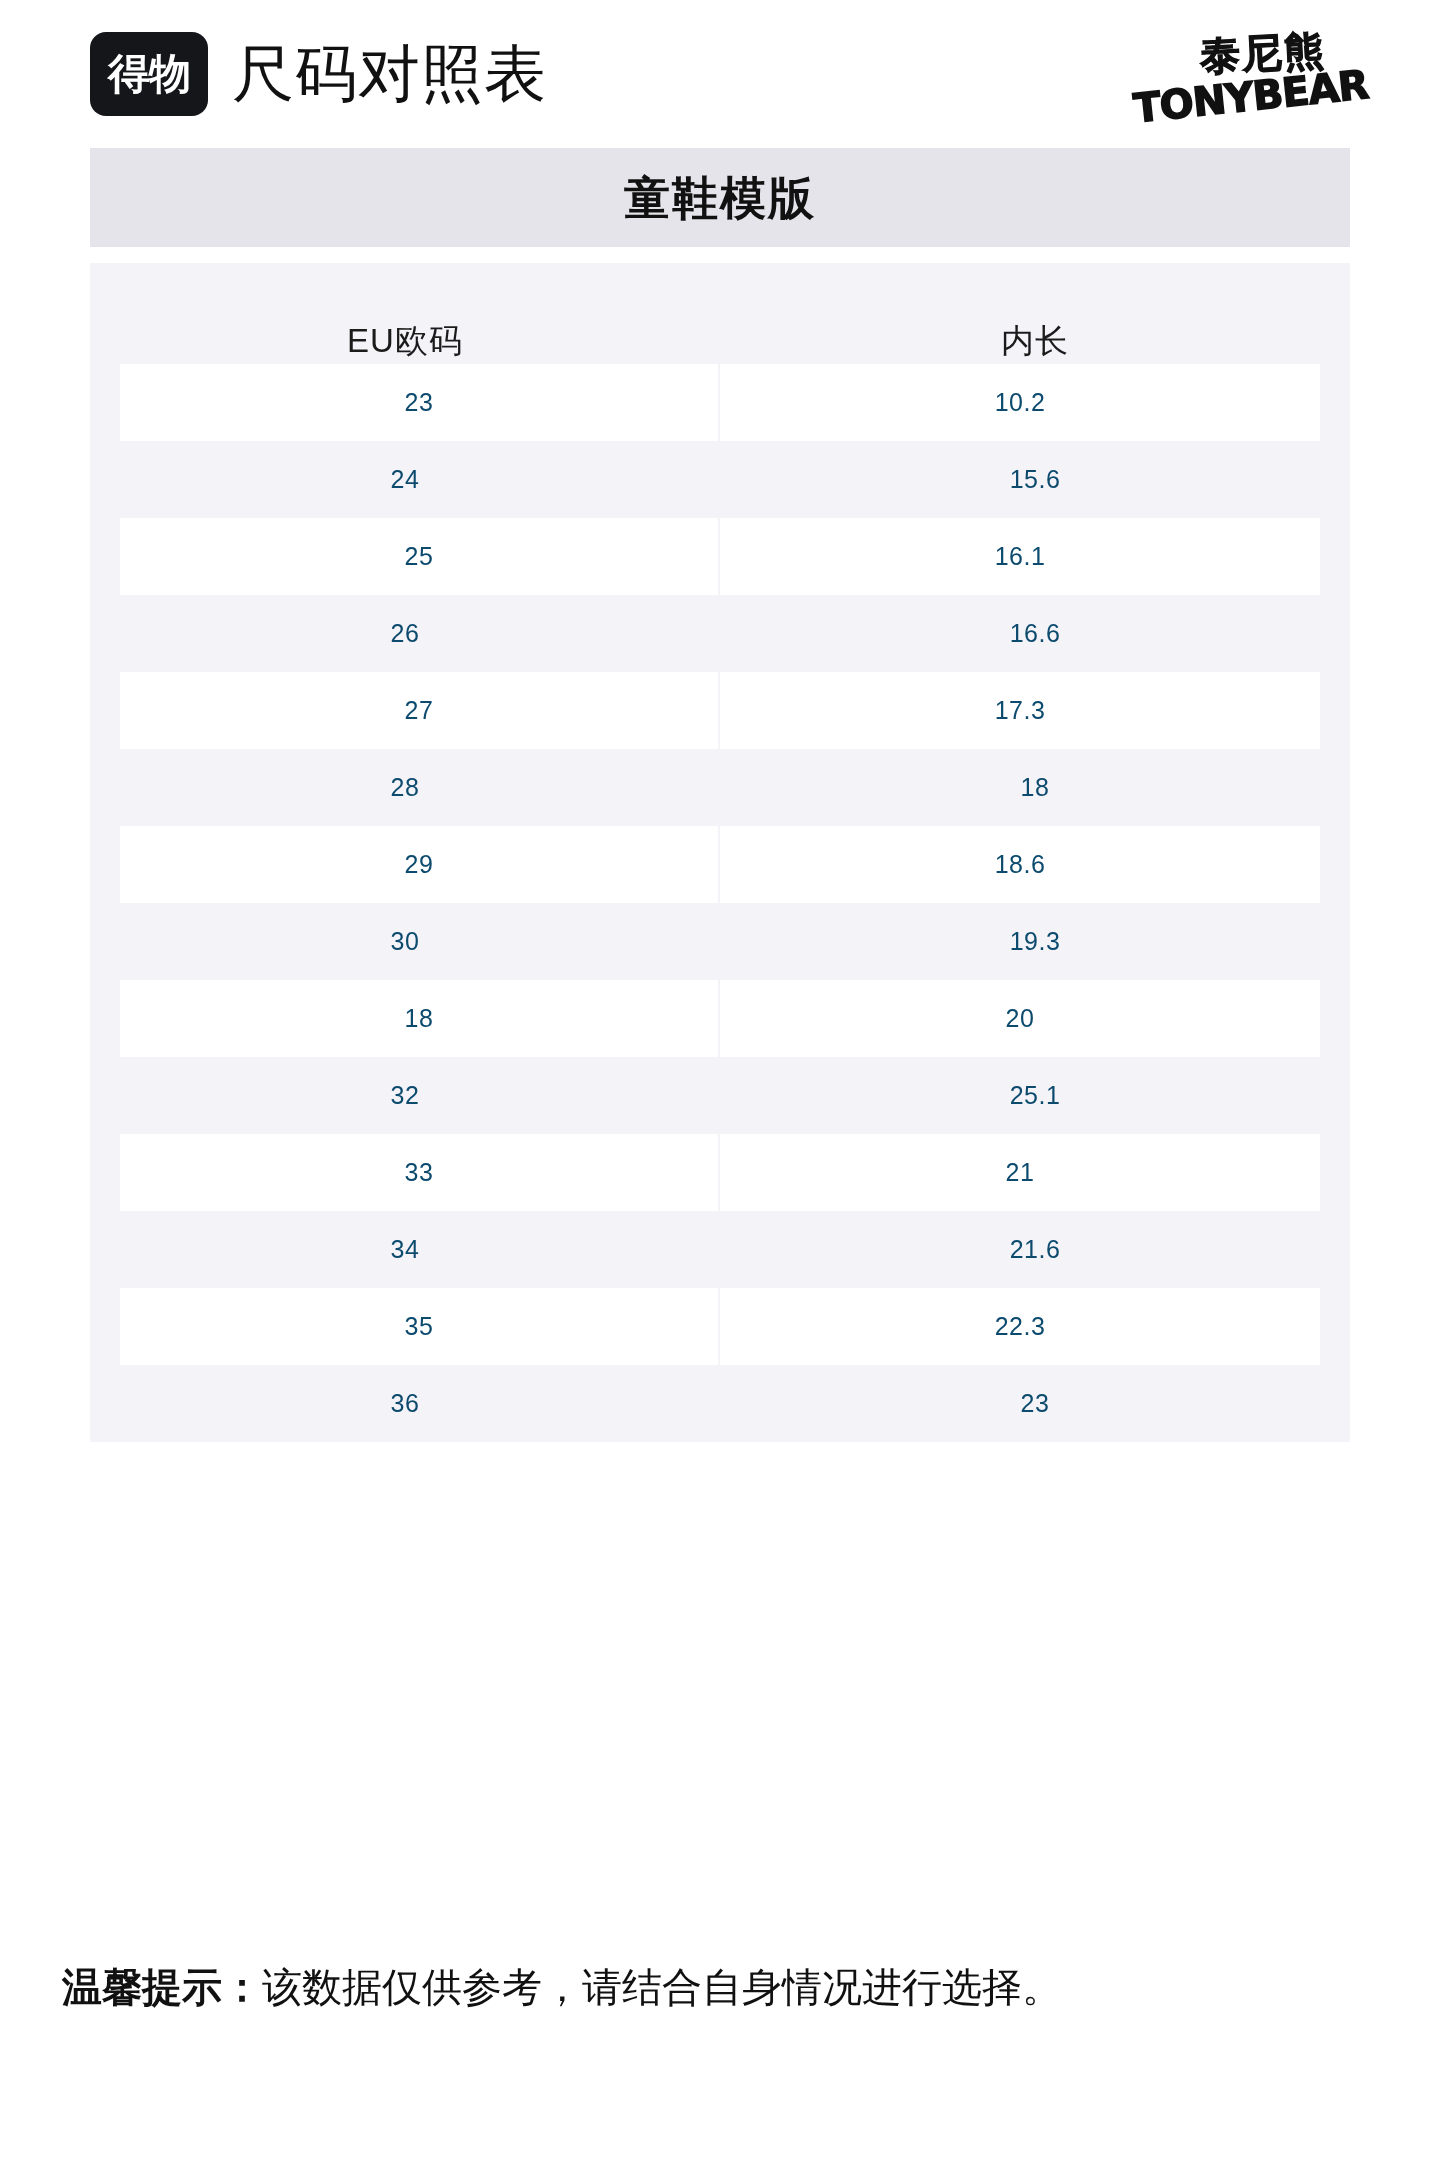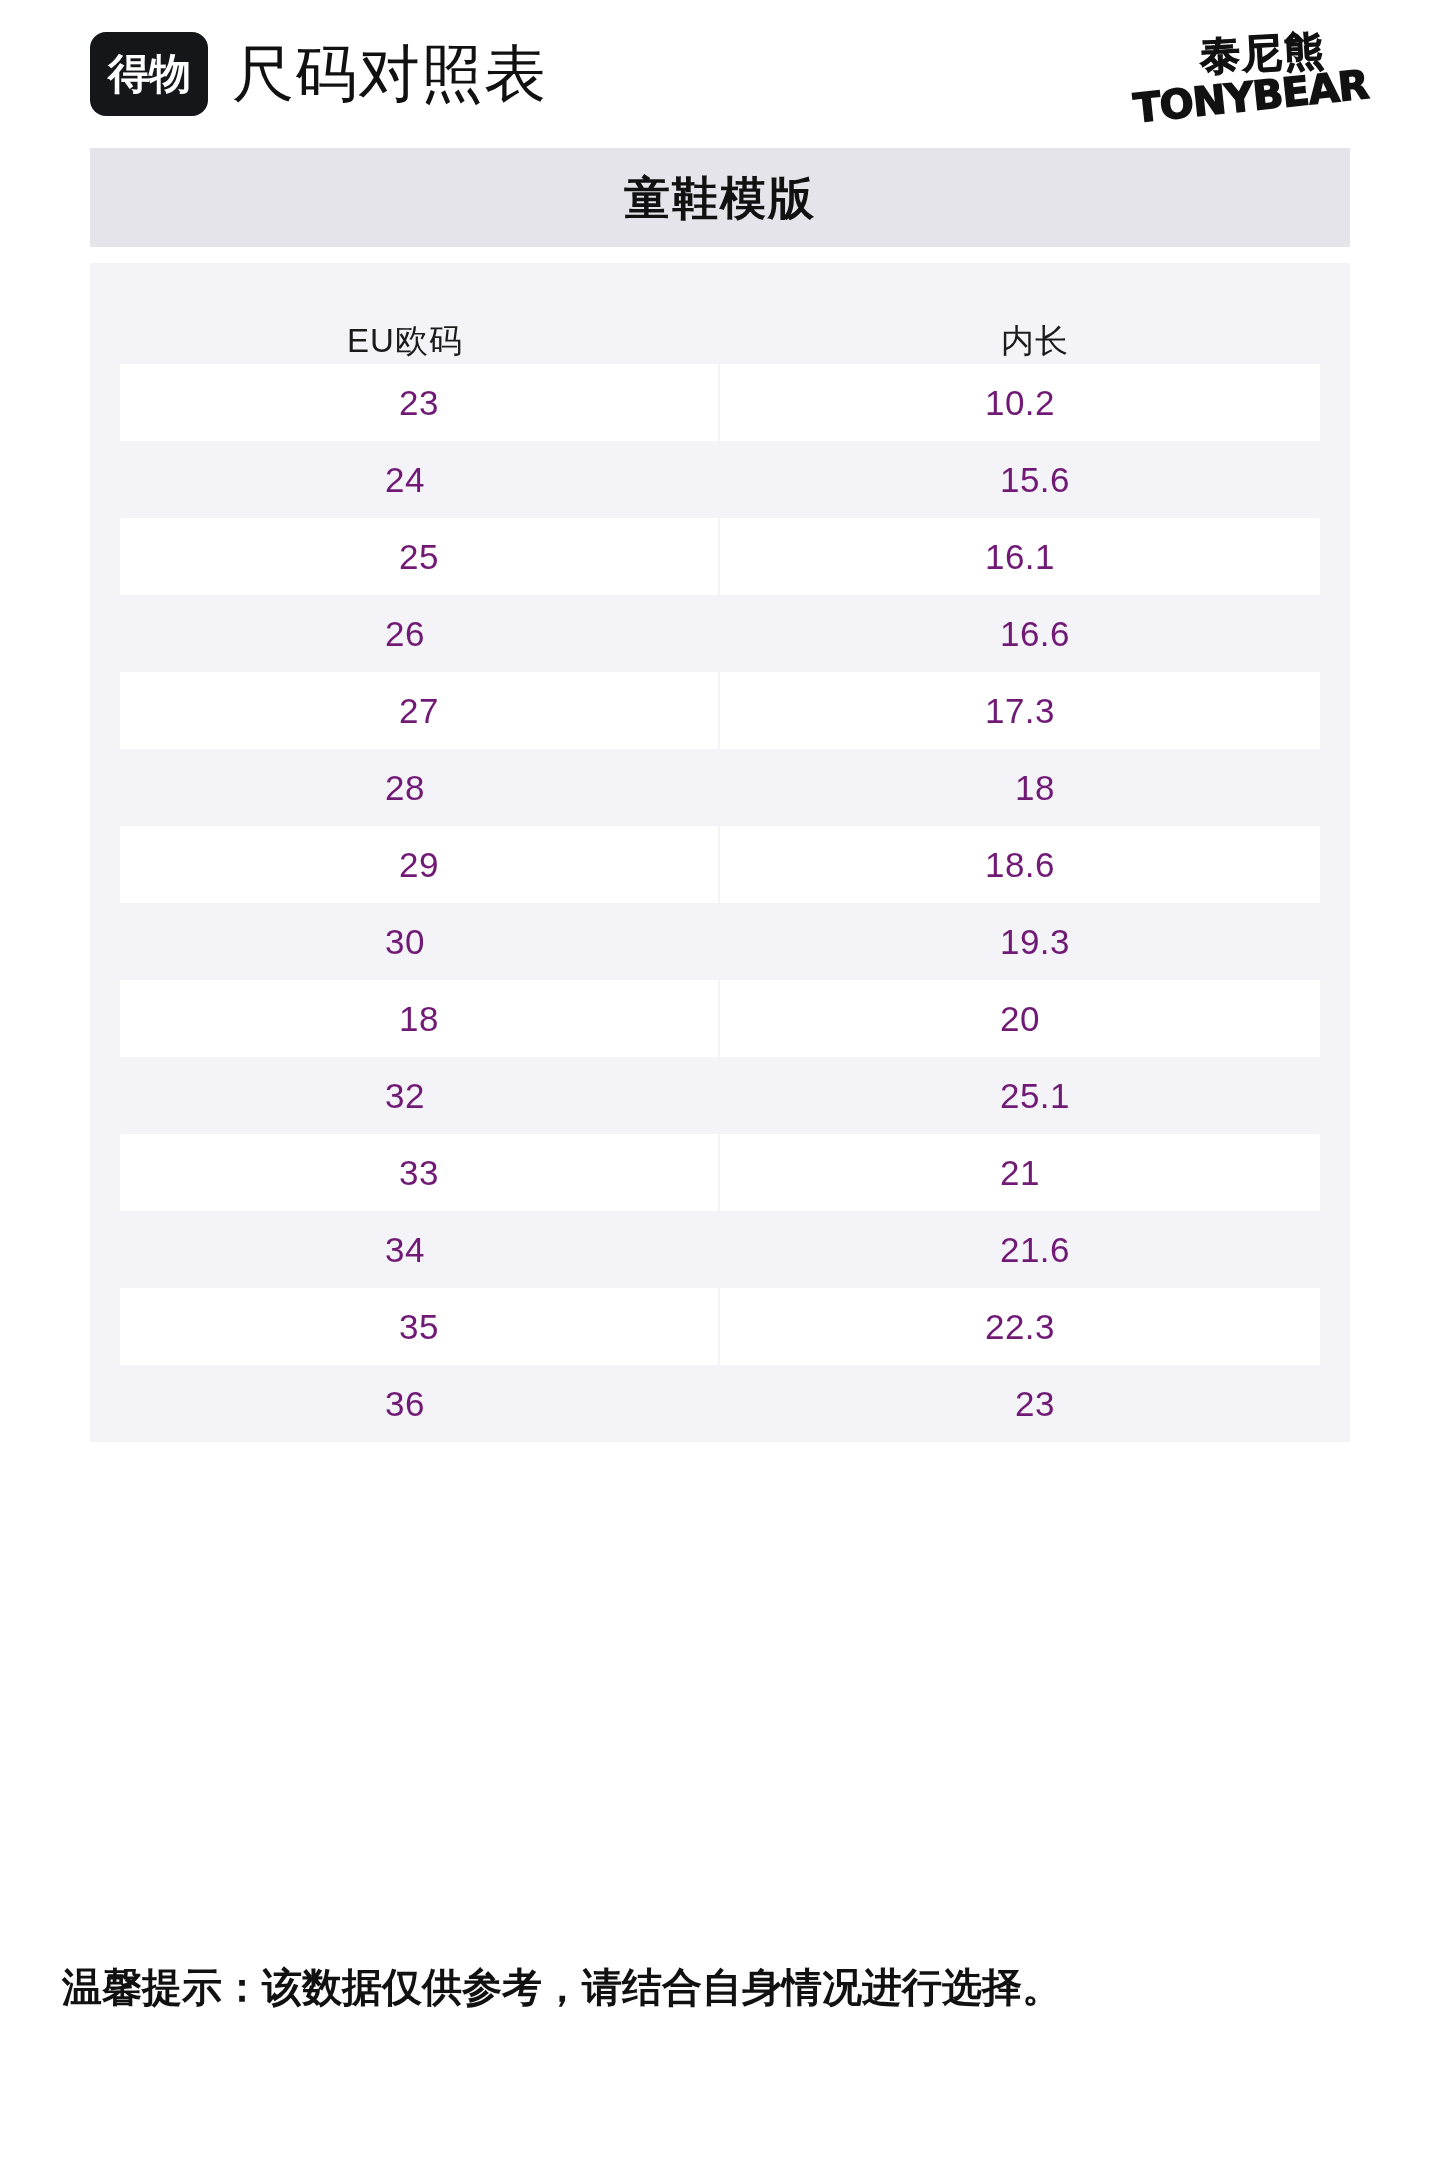--- a/index.html
+++ b/index.html
@@ -158,23 +158,23 @@
   .row-inner {
     width: 100%;
     height: 100%;
     display: flex;
   }
   .cell {
     flex: 1 1 50%;
     display: flex;
     align-items: center;
     justify-content: center;
-    font-size: 35px;
+    font-size: 25px;
     font-weight: 400;
-    color: #701a75;
+    color: #0c4a6e;
     letter-spacing: 0.5px;
   }
   .row.white .cell:first-child {
     border-right: 2px solid #f4f3f8;
   }
 
   
   .footer-note {
     position: absolute;
     left: 62px;
@@ -182,21 +182,21 @@
     width: 1330px;
     font-size: 40px;
     line-height: 1.25;
     color: #111111;
     white-space: nowrap;
   }
   .footer-label {
     font-weight: 700;
   }
   .footer-text {
-    font-weight: 700;
+    font-weight: 400;
   }
 </style>
 </head>
 <body>
 
 <div class="page">
 
   <div class="header">
     <div class="header-left">
       <div class="dewu-logo">

